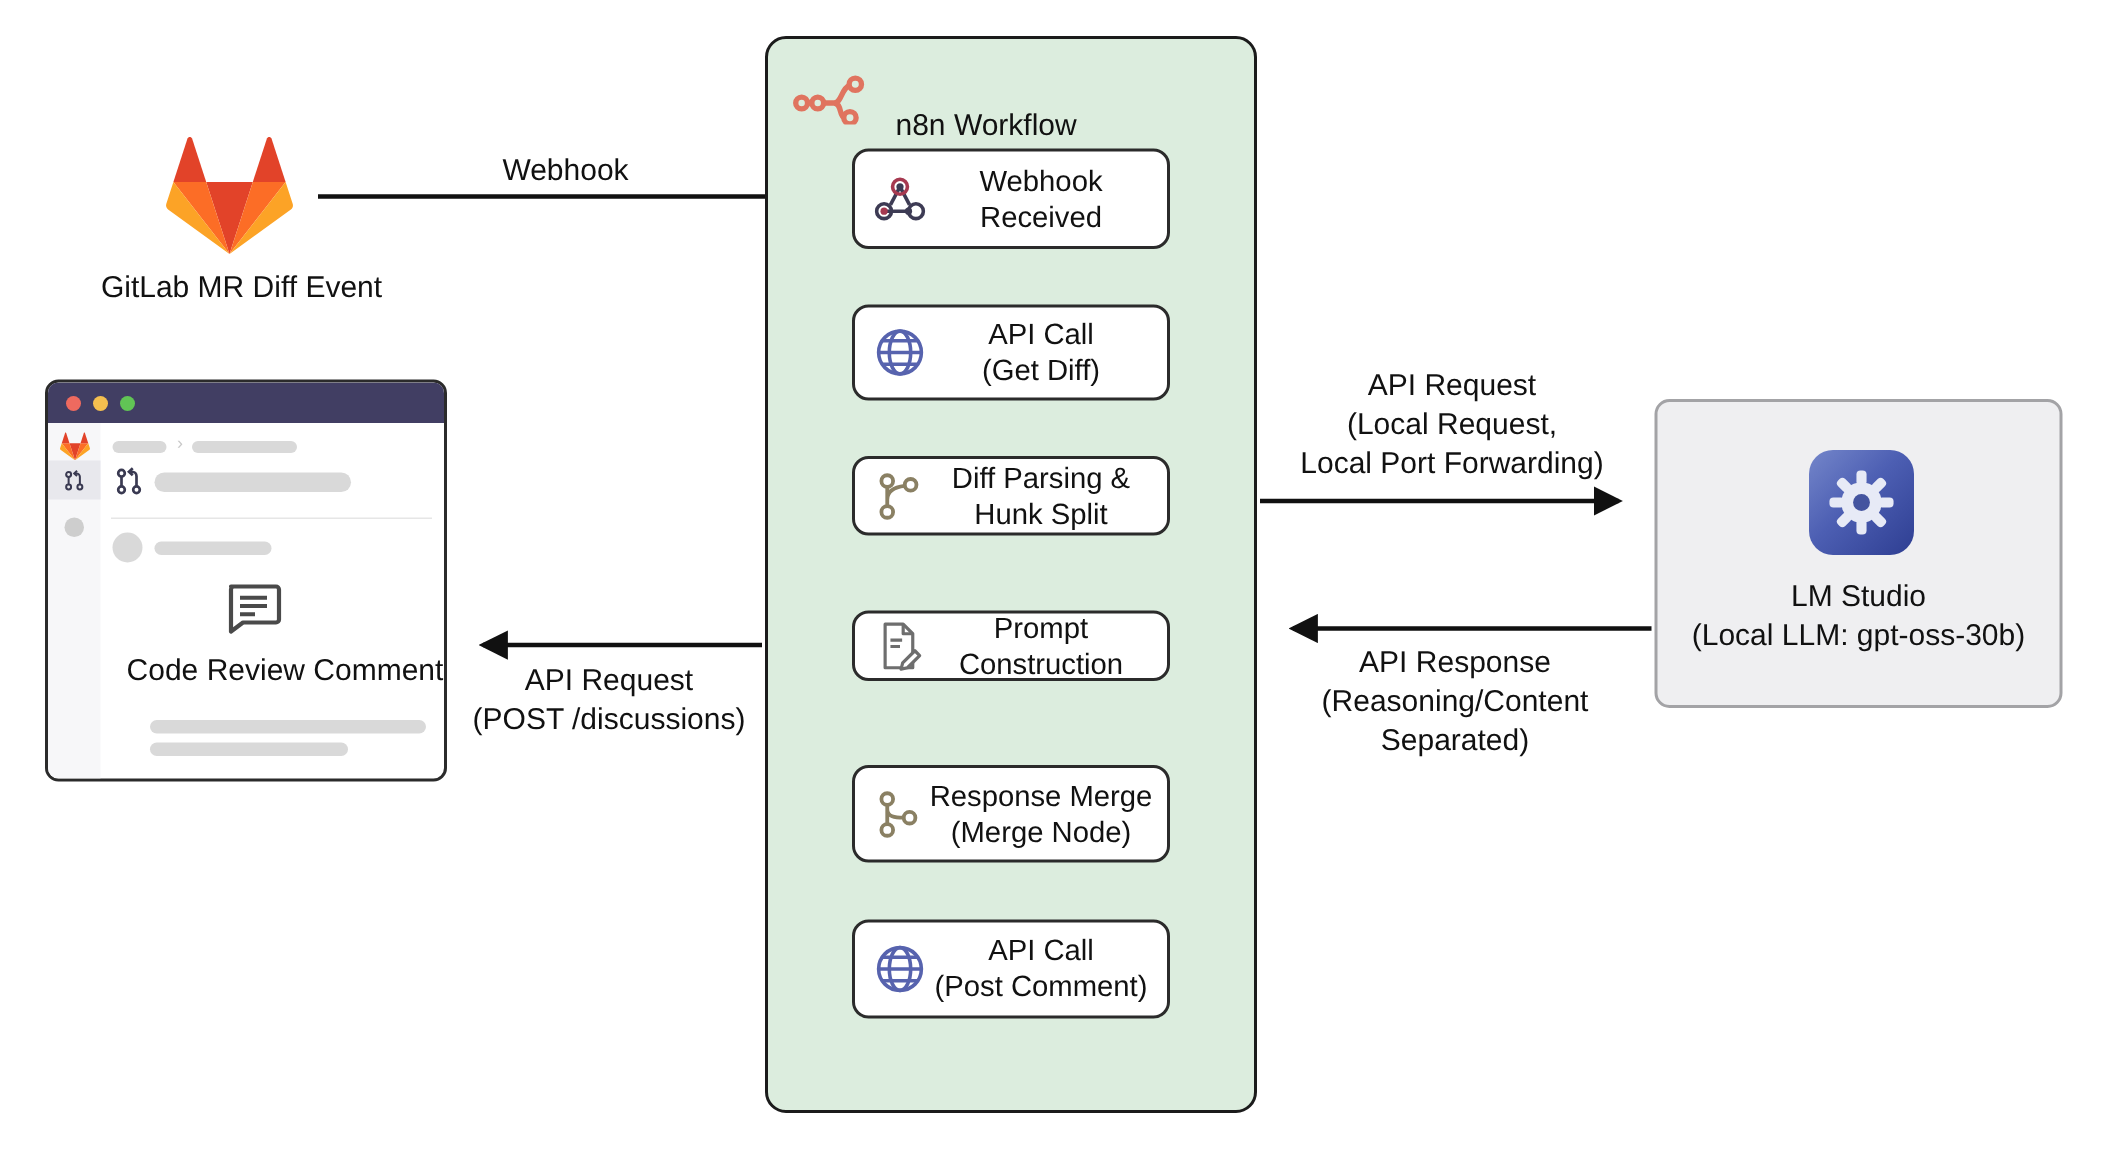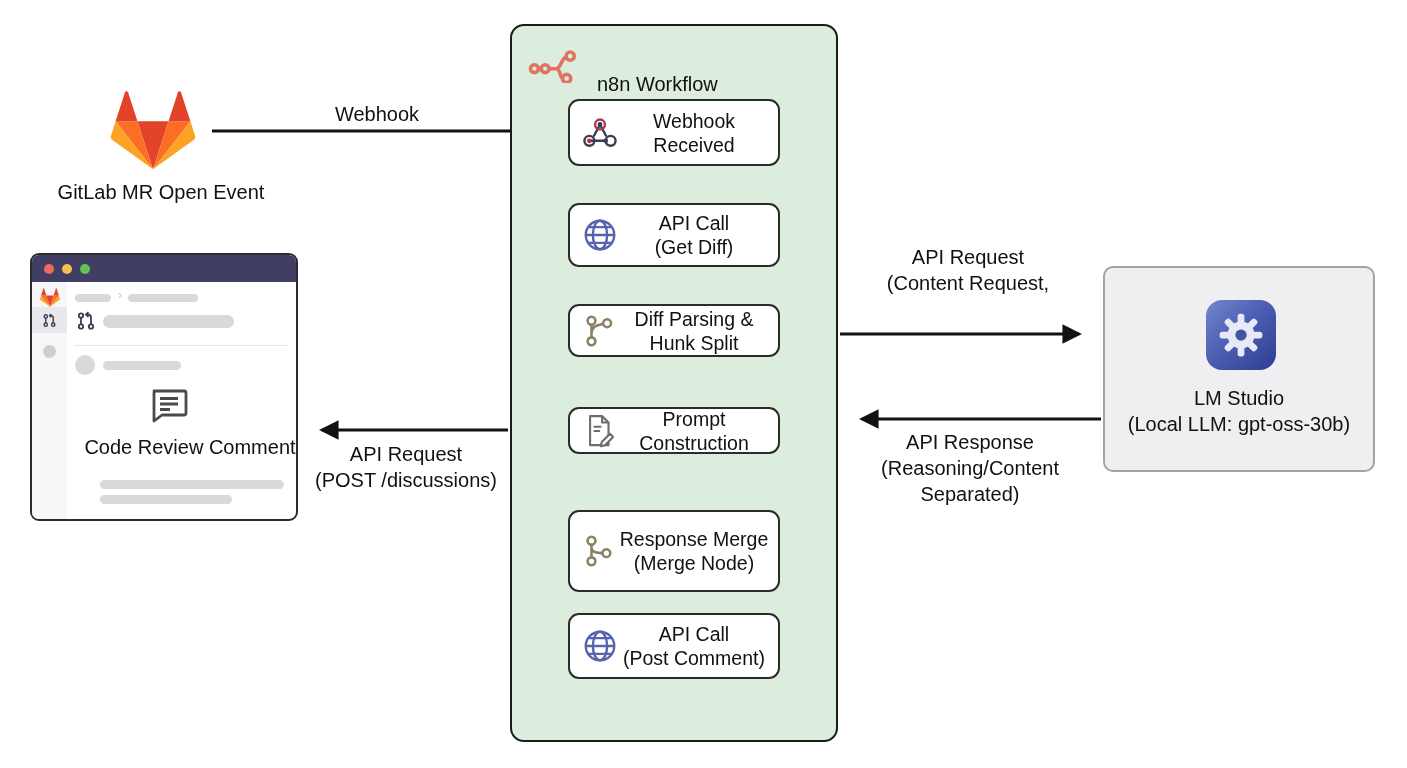--- a/index.html
+++ b/index.html
@@ -72,21 +72,21 @@
 
   <svg class="abs icon" style="left:110px;top:90px" width="86" height="80" viewBox="0 0 36 34">
     <path fill="#e24329" d="M18 33.7 11.4 13.3h13.2z"></path>
     <path fill="#fc6d26" d="M18 33.7 11.4 13.3H2.1z"></path>
     <path fill="#fca326" d="M2.1 13.3.1 19.5c-.2.6 0 1.2.5 1.6L18 33.7z"></path>
     <path fill="#e24329" d="M2.1 13.3h9.3L7.4 1c-.2-.6-1.1-.6-1.3 0z"></path>
     <path fill="#fc6d26" d="m18 33.7 6.6-20.4h9.3z"></path>
     <path fill="#fca326" d="m33.9 13.3 2 6.2c.2.6 0 1.2-.5 1.6L18 33.7z"></path>
     <path fill="#e24329" d="M33.9 13.3h-9.3L28.6 1c.2-.6 1.1-.6 1.3 0z"></path>
   </svg>
-  <div class="lbl" style="left:35px;top:179px;width:252px">GitLab MR Open Event</div>
+  <div class="lbl" style="left:35px;top:179px;width:252px">GitLab MR Diff Event</div>
 
   <div class="lbl" style="left:277px;top:101px;width:200px">Webhook</div>
 
   <div class="abs" id="n8n-box"></div>
   <div id="n8n-header">
     <svg class="icon" width="56" height="34" viewBox="0 0 60 38">
       <g stroke="#e0745f" stroke-width="4" fill="none">
         <circle cx="7" cy="22" r="4.4"></circle>
         <circle cx="19" cy="22" r="4.4"></circle>
         <circle cx="47" cy="8" r="4.6"></circle>
@@ -160,21 +160,21 @@
           <path d="M26.5 40.5 38 29l4.5 4.5L31 45l-6 1.3z" fill="#ffffff"></path>
         </g>
       </svg>
     </span>
     <span class="ntext">
       <div>Prompt</div>
         <div>Construction</div>
     </span>
   </div>
 
-  <div class="node" style="top:510px;height:82px">
+  <div class="node" style="top:510px;height:65px">
     <span class="nicon">
       <svg class="icon" width="34" height="34" viewBox="0 0 48 48">
         <g fill="none" stroke="#8a8063" stroke-width="3.6">
           <circle cx="12" cy="9.5" r="5.5"></circle>
           <circle cx="12" cy="38.5" r="5.5"></circle>
           <circle cx="33" cy="27" r="5.5"></circle>
           <path d="M12 15v18M12 19c0 7 7 8 15.5 8"></path>
         </g>
       </svg>
     </span>
@@ -217,21 +217,22 @@
       <circle cx="24" cy="24" r="5" fill="#44549f"></circle>
     </svg>
   </div>
   <div class="lbl" id="lm-label">
     <div>LM Studio</div>
       <div>(Local LLM: gpt-oss-30b)</div>
   </div>
 
   <div class="lbl" style="left:838px;top:244px;width:260px">
     <div>API Request</div>
-    <div>(Content Request,</div>
+    <div>(Local Request,</div>
+    <div>Local Port Forwarding)</div>
   </div>
   <div class="lbl" style="left:840px;top:429px;width:260px">
     <div>API Response</div>
     <div>(Reasoning/Content</div>
     <div>Separated)</div>
   </div>
 
   <div class="lbl" style="left:300px;top:441px;width:212px">
     <div>API Request</div>
     <div>(POST /discussions)</div>

